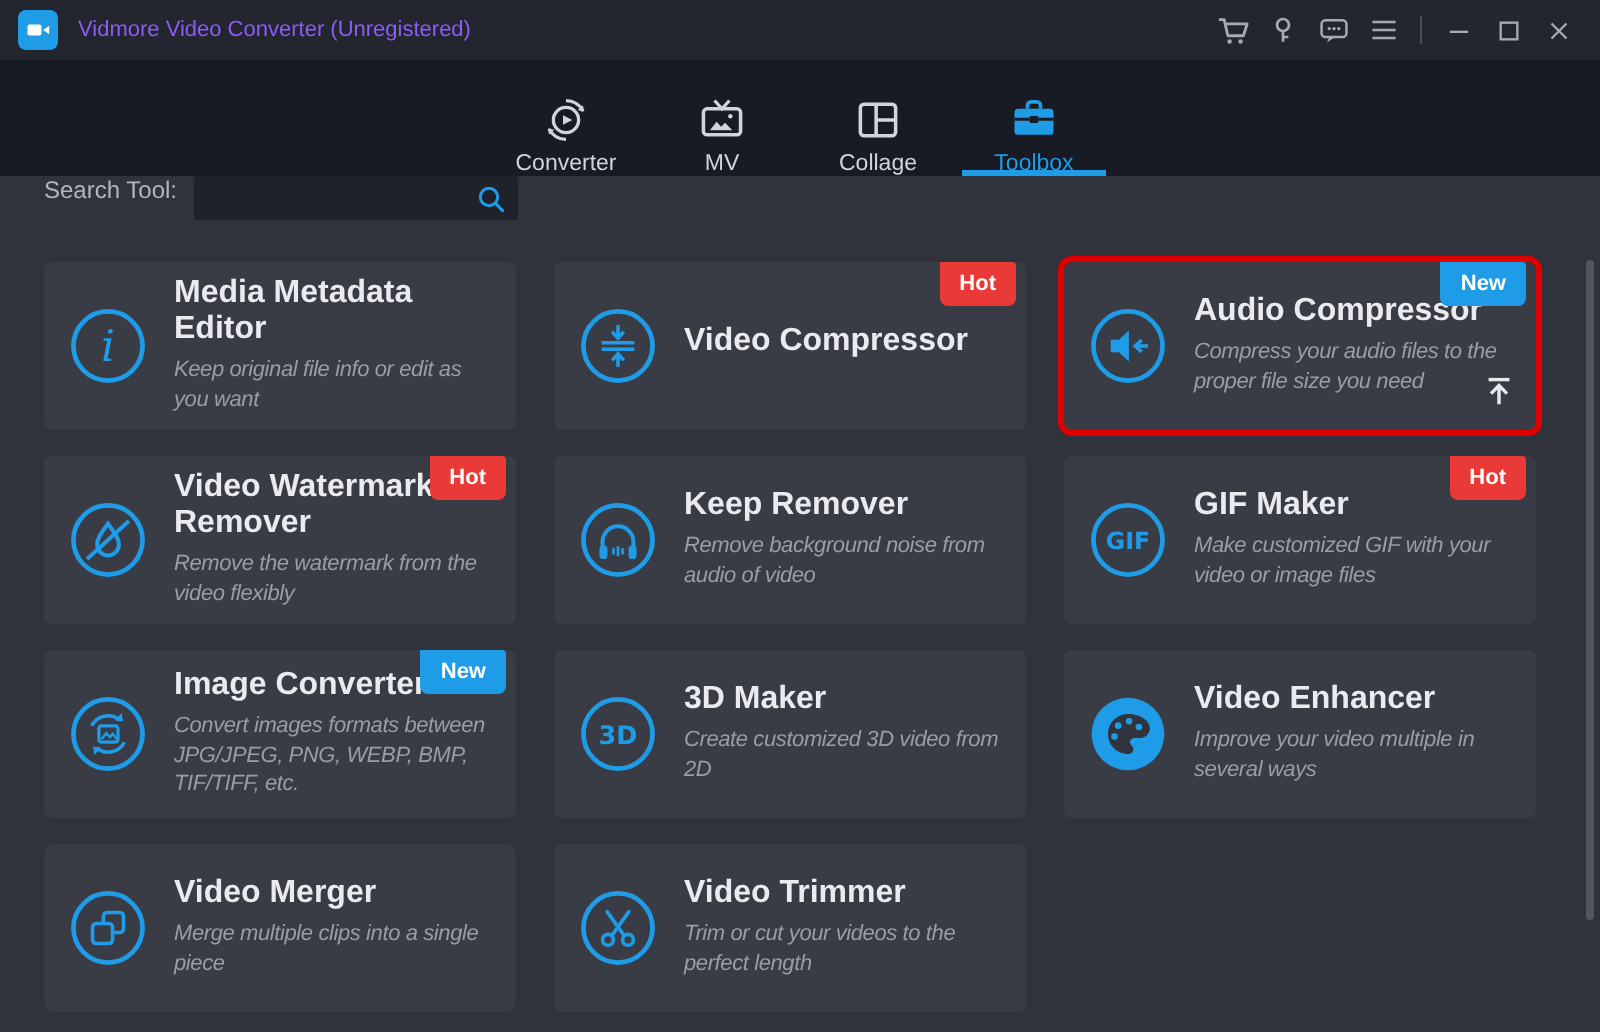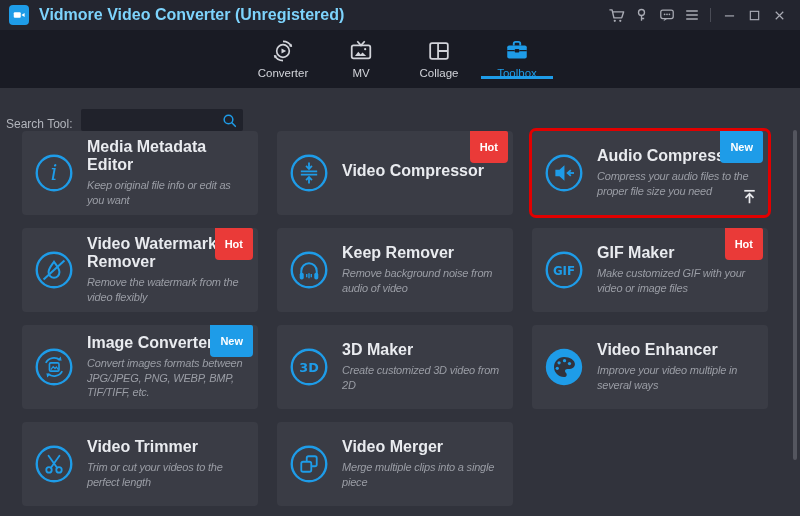--- a/index.html
+++ b/index.html
@@ -4,47 +4,47 @@
 <style>
   html,body{margin:0;padding:0;}
   body{
     width:800px;height:516px;overflow:hidden;position:relative;
     background:#31333c;font-family:"Liberation Sans",sans-serif;
     -webkit-font-smoothing:antialiased;
   }
   
   .titlebar{height:30px;background:#23252f;display:flex;align-items:center;padding:0 8px 0 9px;box-sizing:border-box;}
   .app-logo{width:20px;height:20px;border-radius:4px;background:var(--accent);display:flex;align-items:center;justify-content:center;margin-right:10px;flex-shrink:0;}
-  .win-title{color:#7dd3fc;font-size:16px;font-weight:bold;}
+  .win-title{color:#8b5cf6;font-size:11px;}
   .tb-right{margin-left:auto;display:flex;align-items:center;color:#a9abb4;}
   .tb-btn{width:25px;height:26px;display:flex;align-items:center;justify-content:center;cursor:pointer;}
   .tb-divider{width:1px;height:14px;background:#4a4c56;margin:0 6px;}
   
-  .tabbar{height:58px;background:#191b24;display:flex;justify-content:center;align-items:flex-start;}
+  .tabbar{height:58px;background:#191b24;display:flex;justify-content:center;align-items:flex-end;}
   .tab{width:78px;display:flex;flex-direction:column;align-items:center;padding-top:7px;box-sizing:border-box;color:#d2d4da;position:relative;cursor:pointer;}
   .tab-icon{height:27px;display:flex;align-items:center;justify-content:center;}
   .tab-label{font-size:11.5px;margin-top:3px;}
   .tab.active{color:var(--accent);}
   .tab.active::after{content:"";position:absolute;left:3px;right:3px;bottom:0;height:3px;background:var(--accent);}
   
-  .search-row{height:43px;display:flex;align-items:flex-end;padding-left:6px;box-sizing:border-box;}
+  .search-row{height:43px;display:flex;align-items:flex-start;padding-left:22px;box-sizing:border-box;}
   .search-label{color:#b2b5bc;font-size:12px;margin-right:8px;}
   .search-box{width:162px;height:22px;background:#20222b;border-radius:2px;display:flex;align-items:center;}
   .search-input{flex:1;min-width:0;height:100%;background:transparent;border:none;outline:none;color:#dcdee3;font-size:12px;padding:0 6px;}
   .search-btn{width:26px;display:flex;align-items:center;justify-content:center;color:var(--accent);cursor:pointer;}
   
   .grid{display:grid;grid-template-columns:repeat(3,236px);grid-auto-rows:84px;gap:13px 19px;padding-left:22px;}
   .card{background:#3a3c45;border-radius:4px;position:relative;display:flex;align-items:center;padding:0 10px 0 12px;box-sizing:border-box;cursor:pointer;}
   .card.highlighted{outline:3px solid var(--highlight);}
   .card-icon{width:40px;height:40px;flex-shrink:0;color:var(--accent);margin-right:13px;display:flex;align-items:center;justify-content:center;}
   .card-icon svg{width:40px;height:40px;display:block;}
   .card-texts{flex:1;min-width:0;}
   .card-title{color:#e9ebef;font-size:16px;font-weight:bold;margin-bottom:4px;}
   .card-desc{color:#9a9da5;font-size:11px;line-height:1.32;letter-spacing:-0.2px;font-style:italic;}
-  .badge{position:absolute;top:0;right:5px;height:32px;padding:0 10px;border-radius:0 2px 4px 4px;color:#fff;font-size:11px;font-weight:bold;display:flex;align-items:center;}
+  .badge{position:absolute;top:0;right:5px;height:22px;padding:0 10px;border-radius:0 2px 4px 4px;color:#fff;font-size:11px;font-weight:bold;display:flex;align-items:center;}
   .badge.hot{background:var(--badge-hot);}
   .badge.new{background:var(--badge-new);}
   .go-icon{position:absolute;right:9px;bottom:5px;color:#e8e9ec;display:none;}
   .card.highlighted .go-icon{display:block;}
   
   .scrollbar-thumb{position:absolute;right:3px;top:130px;width:4px;height:330px;border-radius:2px;background:#54565f;cursor:pointer;}
 </style>
 </head>
 <body>
 
@@ -323,43 +323,43 @@
       <div class="card-desc">Improve your video multiple in several ways</div>
     </div>
 
   </div>
 
   <div class="card">
 
     <span class="card-icon">
         <svg viewBox="0 0 44 44">
           <circle cx="22" cy="22" r="19" fill="none" stroke="currentColor" stroke-width="2.6"></circle>
+          <rect x="19.5" y="13.5" width="11" height="11" rx="2" fill="none" stroke="currentColor" stroke-width="2"></rect>
+          <rect x="13.5" y="19.5" width="11" height="11" rx="2" fill="#3a3c45" stroke="currentColor" stroke-width="2"></rect>
+        </svg>
+      </span>
+    <div class="card-texts">
+      <div class="card-title">Video Merger</div>
+      <div class="card-desc">Merge multiple clips into a single piece</div>
+    </div>
+
+  </div>
+
+  <div class="card">
+
+    <span class="card-icon">
+        <svg viewBox="0 0 44 44">
+          <circle cx="22" cy="22" r="19" fill="none" stroke="currentColor" stroke-width="2.6"></circle>
           <circle cx="16.5" cy="28.5" r="3" fill="none" stroke="currentColor" stroke-width="2"></circle>
           <circle cx="27.5" cy="28.5" r="3" fill="none" stroke="currentColor" stroke-width="2"></circle>
           <path d="M18.6 26.2 L28 13 M25.4 26.2 L16 13" stroke="currentColor" stroke-width="2" stroke-linecap="round"></path>
         </svg>
       </span>
     <div class="card-texts">
       <div class="card-title">Video Trimmer</div>
       <div class="card-desc">Trim or cut your videos to the perfect length</div>
     </div>
 
   </div>
 
-  <div class="card">
-
-    <span class="card-icon">
-        <svg viewBox="0 0 44 44">
-          <circle cx="22" cy="22" r="19" fill="none" stroke="currentColor" stroke-width="2.6"></circle>
-          <rect x="19.5" y="13.5" width="11" height="11" rx="2" fill="none" stroke="currentColor" stroke-width="2"></rect>
-          <rect x="13.5" y="19.5" width="11" height="11" rx="2" fill="#3a3c45" stroke="currentColor" stroke-width="2"></rect>
-        </svg>
-      </span>
-    <div class="card-texts">
-      <div class="card-title">Video Merger</div>
-      <div class="card-desc">Merge multiple clips into a single piece</div>
-    </div>
-
-  </div>
-
 </main>
 
 <div class="scrollbar-thumb"></div>
 
 </body></html>

